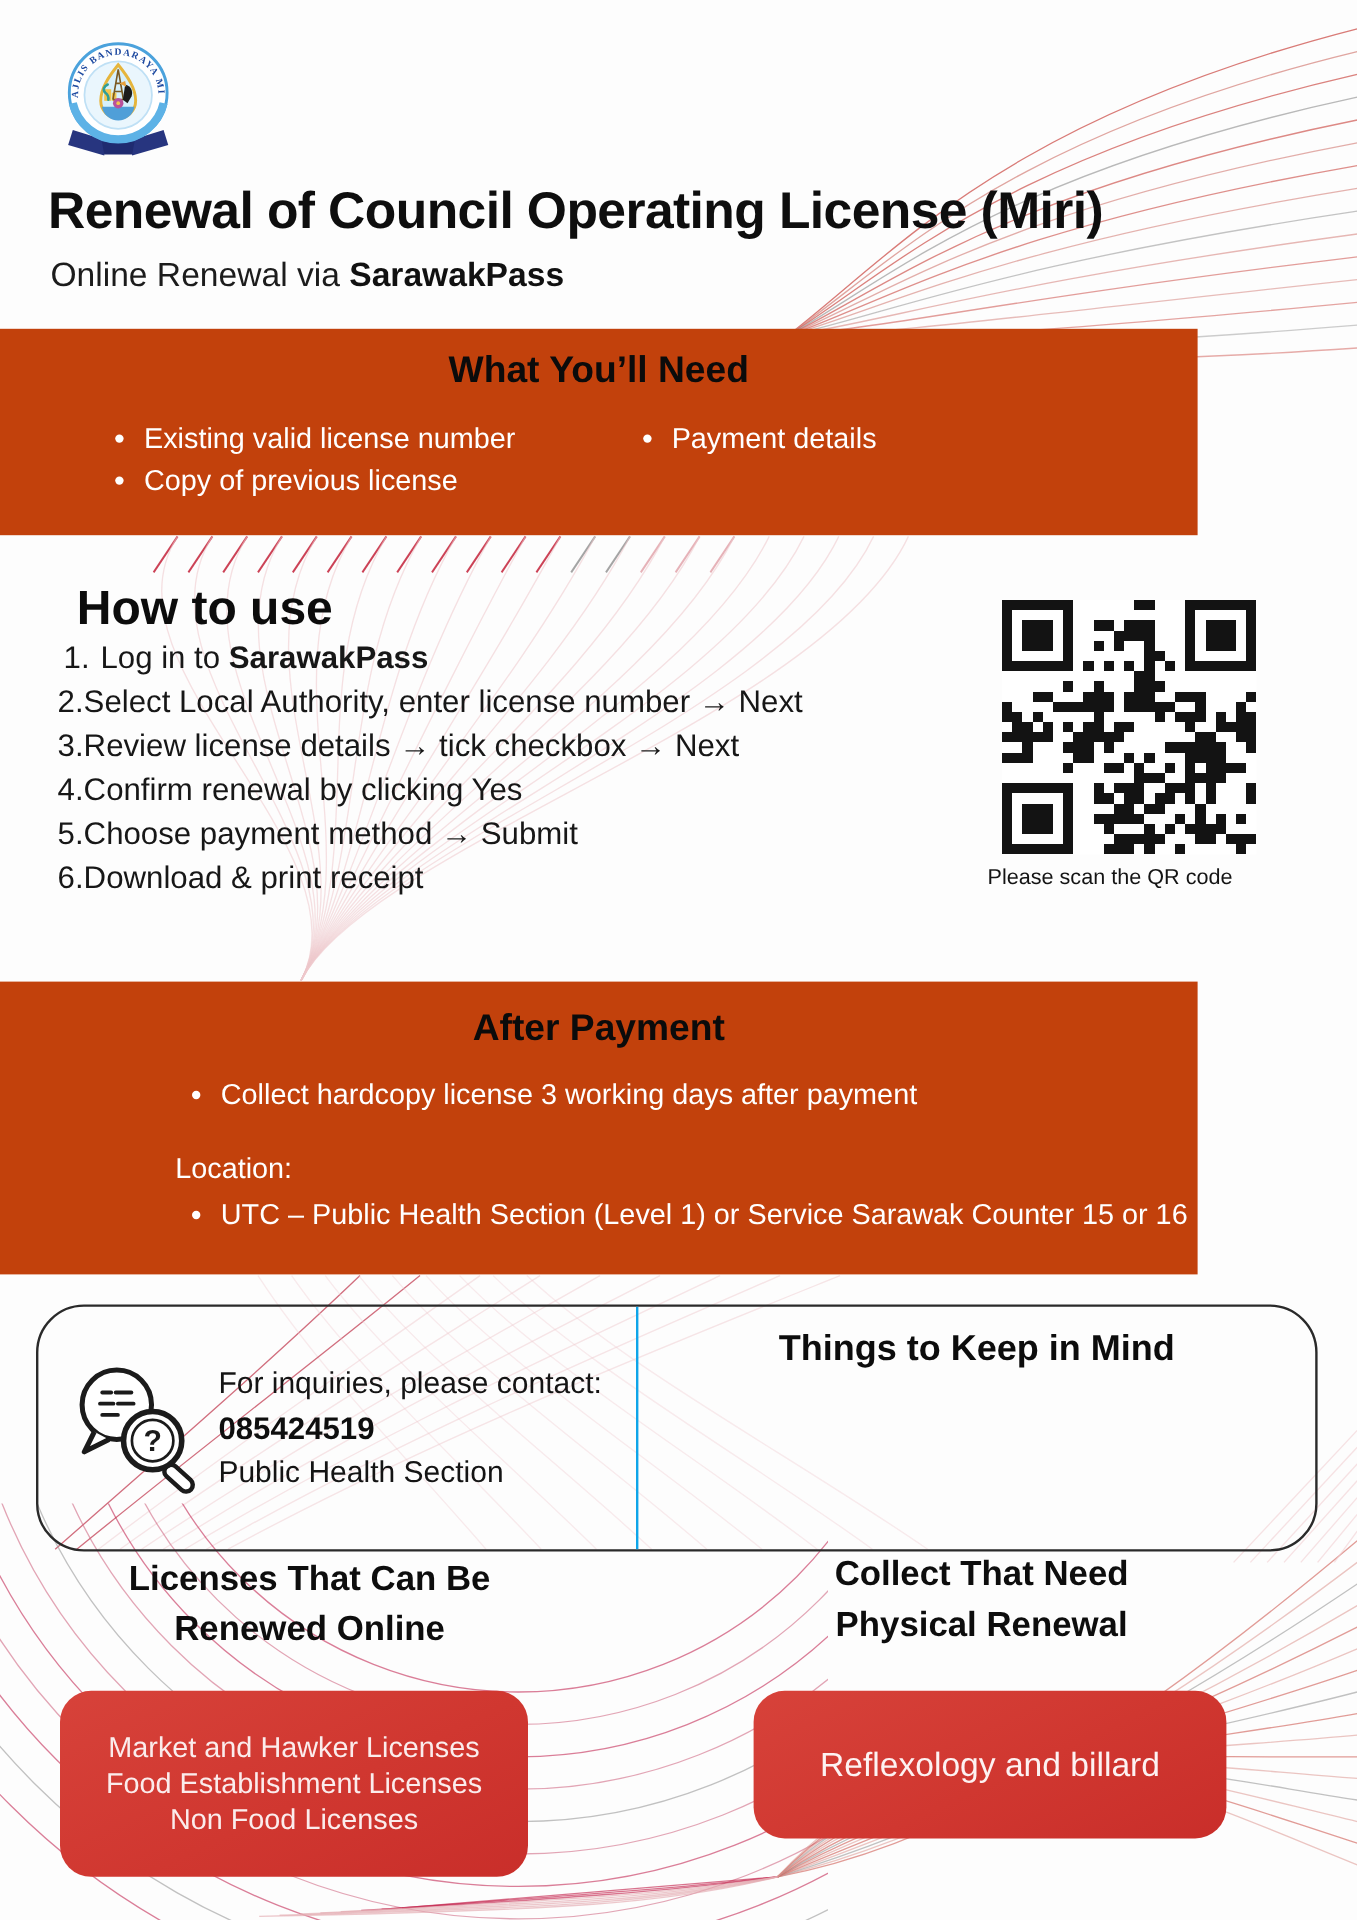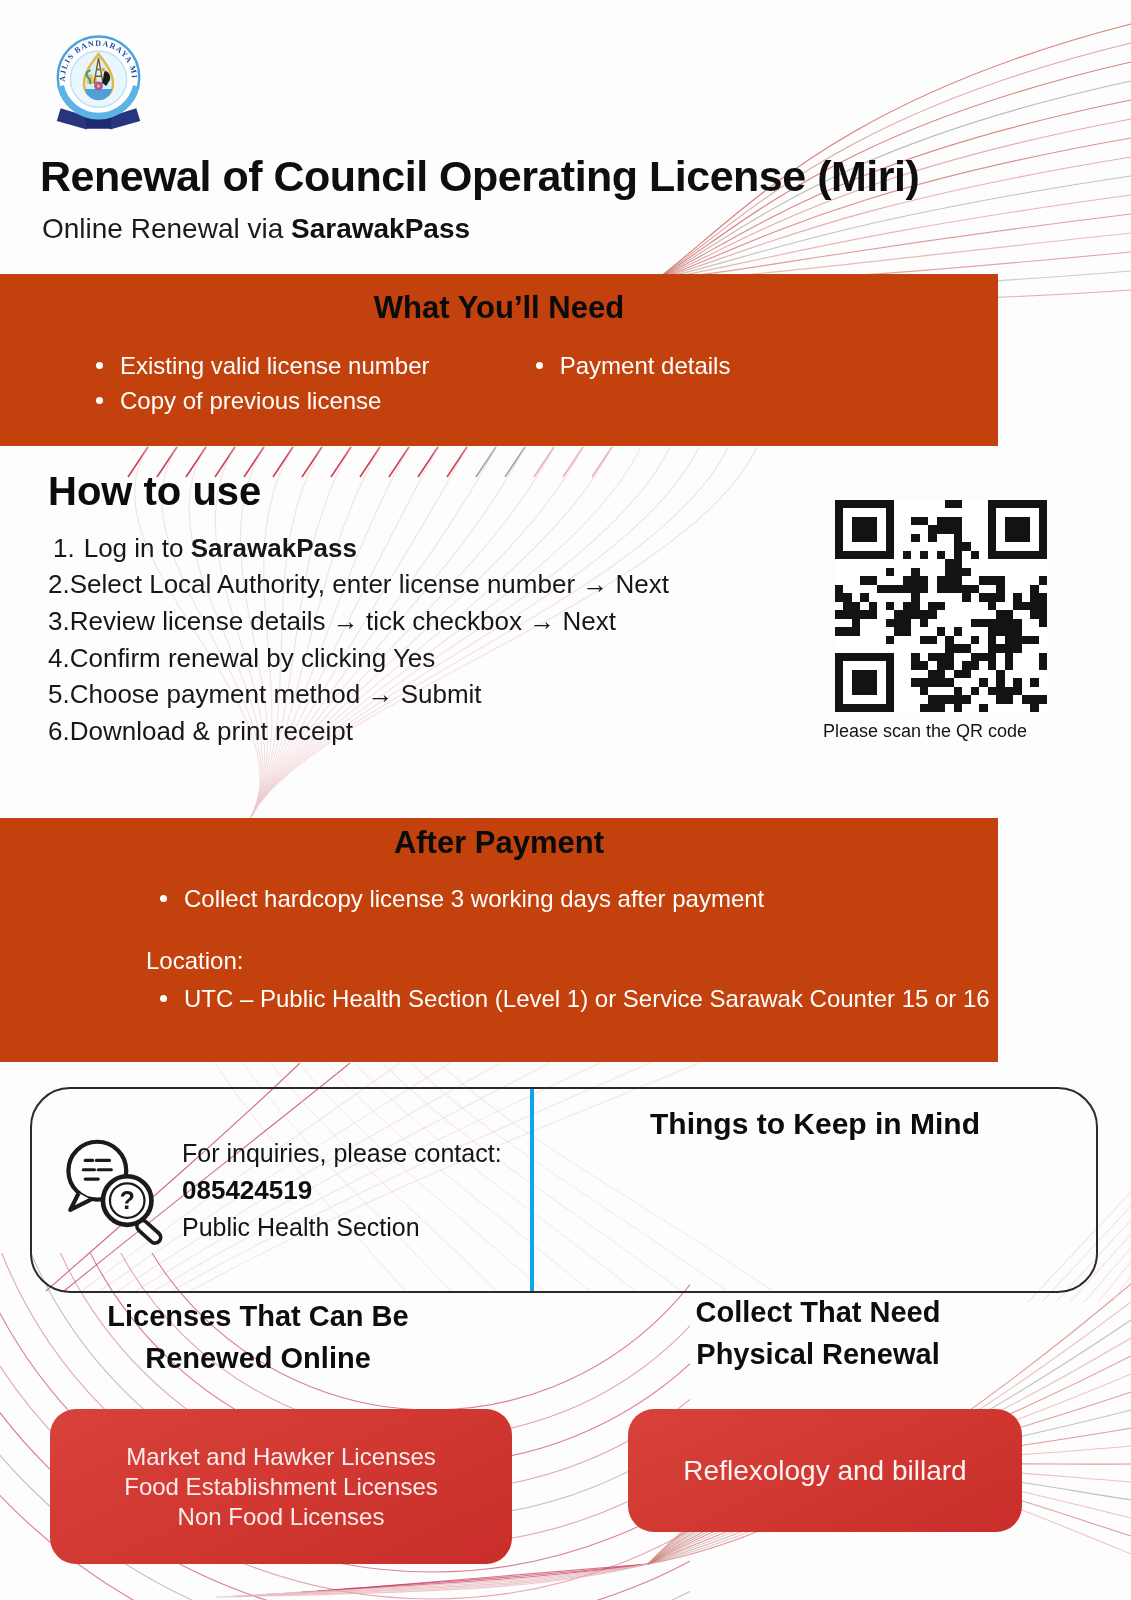--- a/index.html
+++ b/index.html
@@ -12,66 +12,66 @@
 
   .title{left:40px;top:152px;width:1070px;margin:0;font-size:43px;font-weight:700;
          letter-spacing:-0.5px;color:#0e0e0e;white-space:nowrap;}
   .subtitle{left:42px;top:213px;margin:0;font-size:28px;color:#1c1c1c;}
   .subtitle b{font-weight:800;color:#111;}
 
   .band{left:0;width:998px;background:#c2410c;color:#ffffff;box-sizing:border-box;}
   .band1{top:274px;height:172px;}
   .band2{top:818px;height:244px;}
   .band h2{margin:0;padding-top:16px;text-align:center;font-size:31px;font-weight:800;color:#0b0b0b;}
-  .band2 h2{padding-top:7px;}
+  .band2 h2{padding-top:21px;}
 
   ul.wlist{list-style:none;margin:0;padding:0;font-size:24px;line-height:35px;color:#fff;}
   ul.wlist li{position:relative;padding-left:24px;}
   ul.wlist li::before{content:"";position:absolute;left:0;top:14px;width:7px;height:7px;
                       border-radius:50%;background:#ffffff;}
   .band1 .cols{display:flex;margin-top:22px;}
   .band1 .col1{margin-left:96px;width:447px;}
   .band1 .col2{width:470px;}
 
   .band2 .b1{margin-left:160px;margin-top:20px;}
   .band2 .loc{margin:30px 0 0 146px;font-size:24px;line-height:30px;color:#fff;}
   .band2 .b2{margin-left:160px;margin-top:5px;}
 
-  .howto-h{left:48px;top:468px;margin:0;font-size:40px;line-height:46px;font-weight:800;color:#0c0c0c;}
+  .howto-h{left:48px;top:468px;margin:16px;font-size:40px;line-height:46px;font-weight:800;color:#0c0c0c;}
   .steps{left:48px;top:530px;font-size:26px;color:#171717;}
   .step{height:36.6px;display:flex;align-items:center;white-space:pre;}
   .step .num{margin-left:5px;margin-right:9px;}
   .step b{font-weight:800;}
 
   .qr-fig{left:765px;top:500px;width:320px;margin:0;}
   #qrbox{width:212px;height:212px;margin-left:70px;background:#ffffff;}
   .qr-cap{margin-top:9px;text-align:center;font-size:18px;color:#141414;}
 
   .infobox{left:30px;top:1087px;width:1068px;height:206px;border:2px solid #2a2a2a;
            border-radius:40px;display:flex;box-sizing:border-box;}
   .ib-left{width:498px;display:flex;align-items:center;box-sizing:border-box;padding-left:28px;}
   .icon-inquiry{width:112px;height:124px;flex:0 0 auto;margin-top:8px;}
   .ctext{margin-left:10px;font-size:25px;line-height:37px;color:#141414;}
   .ctext .phone{font-weight:800;font-size:26px;color:#0e0e0e;}
-  .ib-right{flex:1;border-left:4px solid #0ea5e9;box-sizing:border-box;padding-top:18px;}
+  .ib-right{flex:1;border-left:2px solid #0ea5e9;box-sizing:border-box;padding-top:18px;}
   .ib-right h2{margin:0;text-align:center;font-size:30px;font-weight:800;color:#0c0c0c;}
   ul.blist{list-style:none;margin:15px 0 0 92px;padding:0;font-size:23.5px;line-height:33px;color:#161616;}
   ul.blist li{position:relative;padding-left:28px;}
   ul.blist li::before{content:"";position:absolute;left:2px;top:12px;width:8px;height:8px;
                       border-radius:50%;background:#111;}
 
   .h3L{left:58px;top:1291px;width:392px;margin:4px;text-align:center;
        font-size:29px;line-height:42px;font-weight:800;color:#0d0d0d;}
   .h3R{left:618px;top:1291px;width:400px;margin:0;text-align:center;
        font-size:29px;line-height:42px;font-weight:800;color:#0d0d0d;}
 
   .redcard{border-radius:26px;background:linear-gradient(155deg,#d7423a 0%,#d03730 55%,#c92e2a 100%);
            display:flex;flex-direction:column;justify-content:center;align-items:center;
            text-align:center;color:#fbecec;}
-  .cardL{left:50px;top:1409px;width:462px;height:155px;font-size:24px;line-height:30px;}
+  .cardL{left:50px;top:1409px;width:390px;height:155px;font-size:24px;line-height:30px;}
   .cardR{left:628px;top:1409px;width:394px;height:123px;font-size:28px;color:#fdf2f2;}
 </style>
 </head>
 <body>
 
 <div class="page">
 
   <svg id="decor" width="1131" height="1600">
       <path d="M656,280 C745,212 835,100 1131,24" stroke="#cc4f49" opacity="0.75" fill="none" stroke-width="1.1"></path>
       <path d="M656,280 C745,218 835,115 1131,43" stroke="#d4837d" opacity="0.73" fill="none" stroke-width="1.1"></path>

